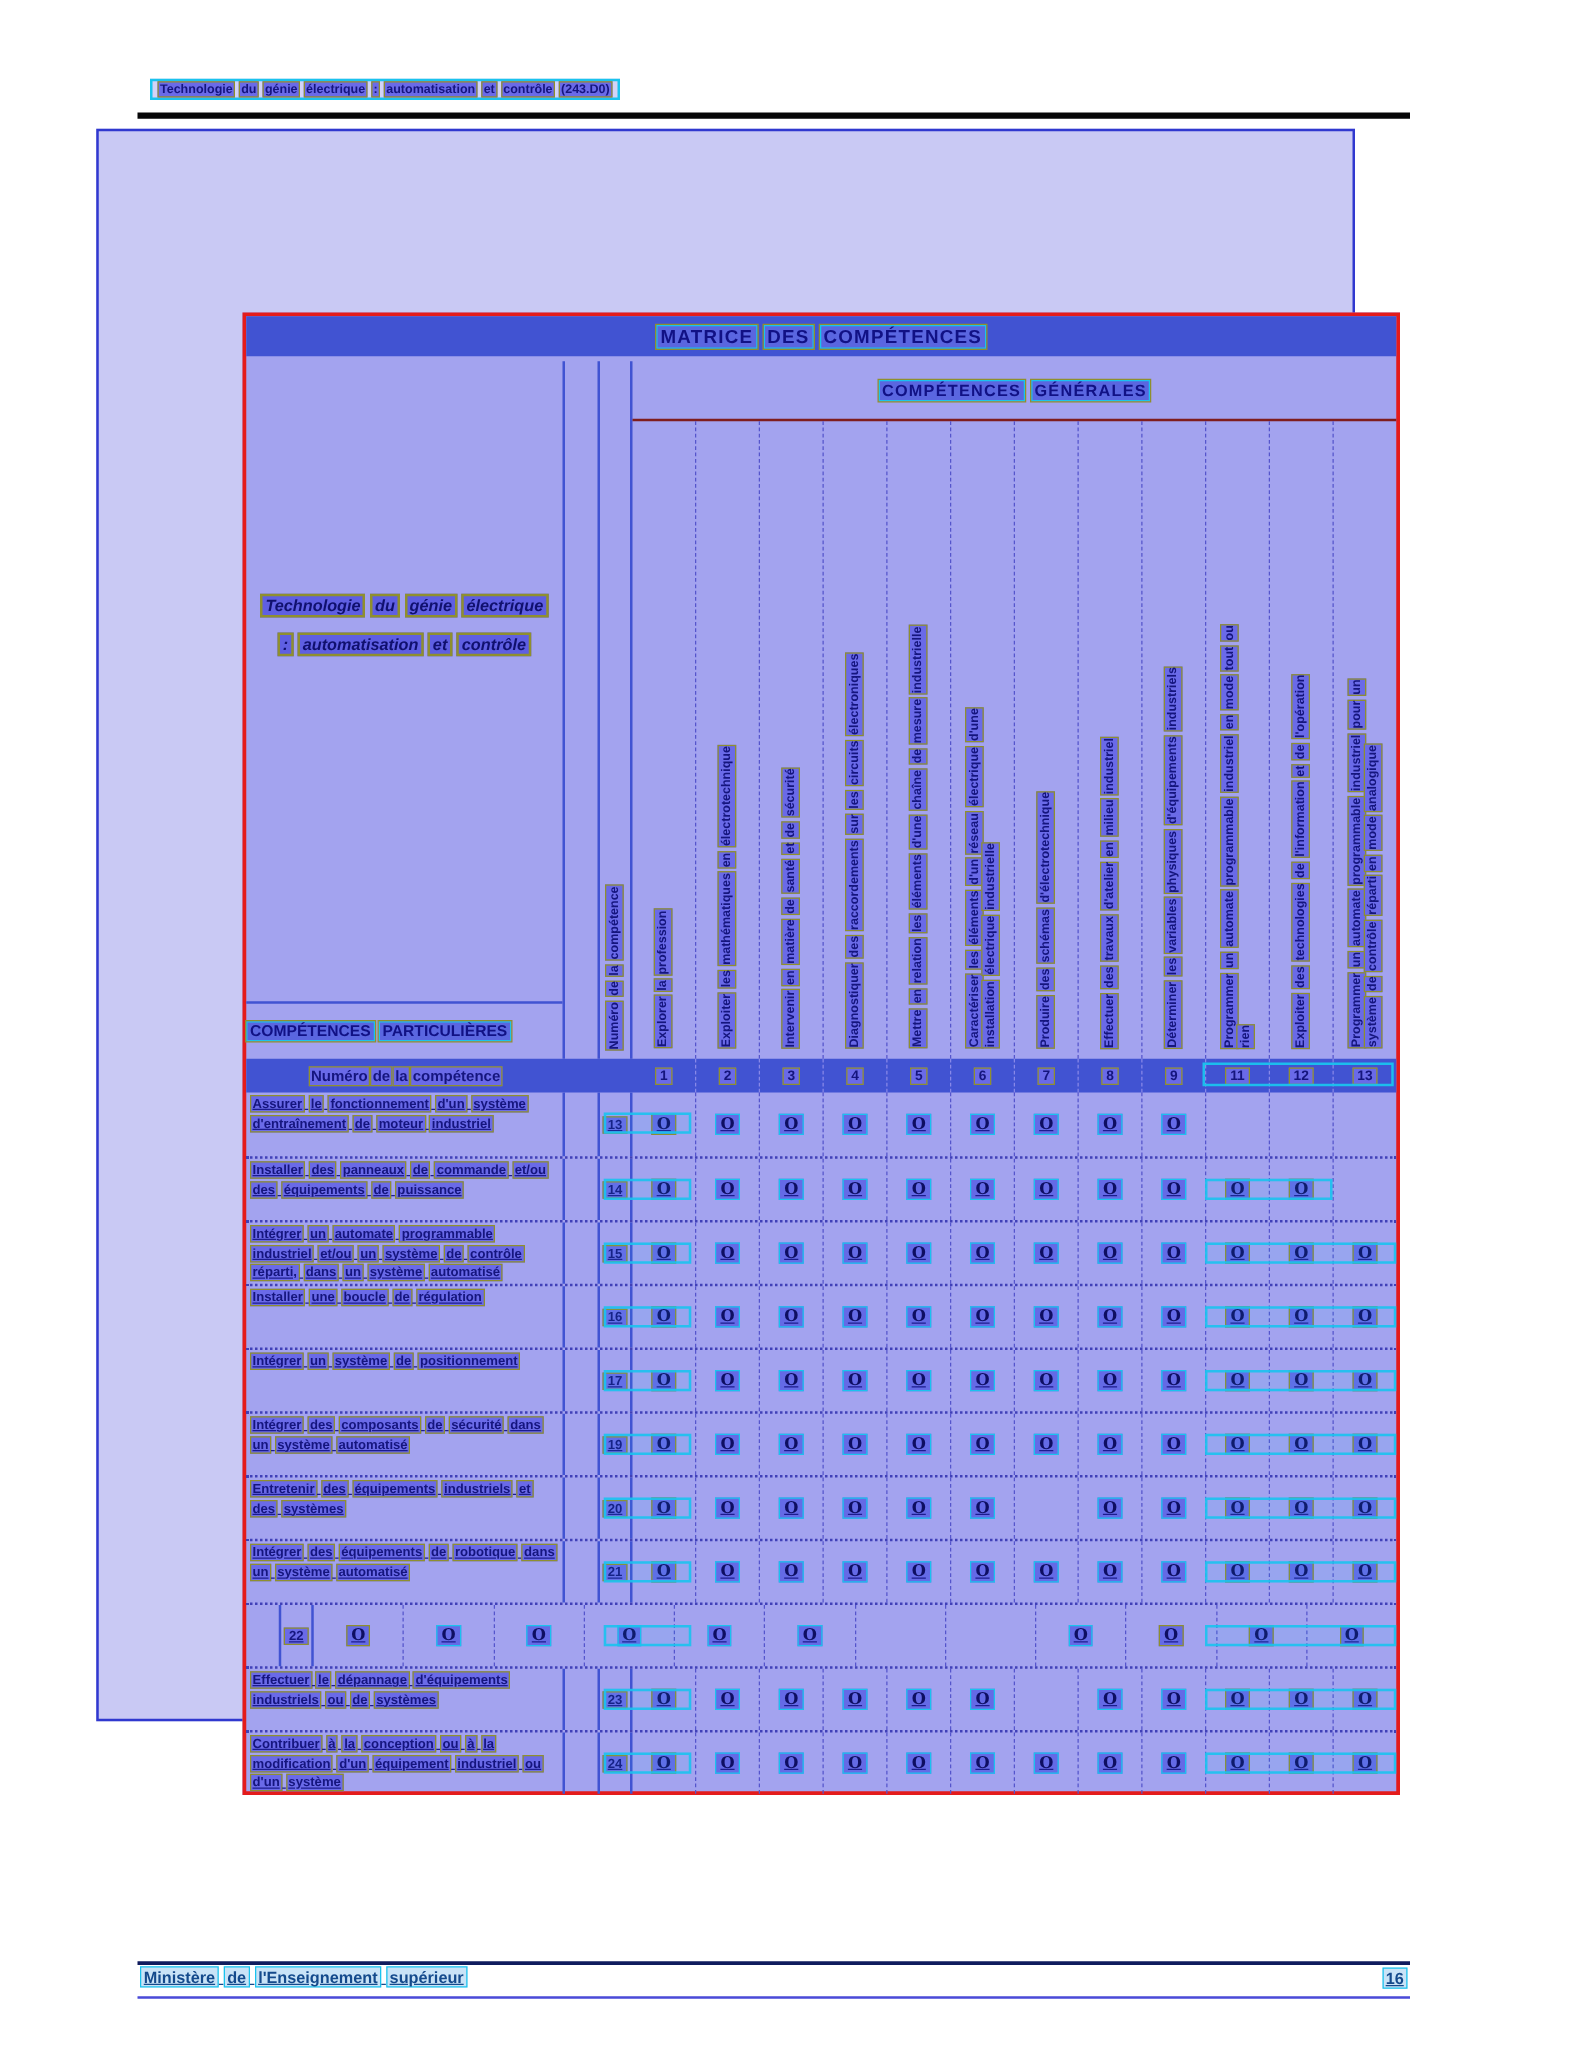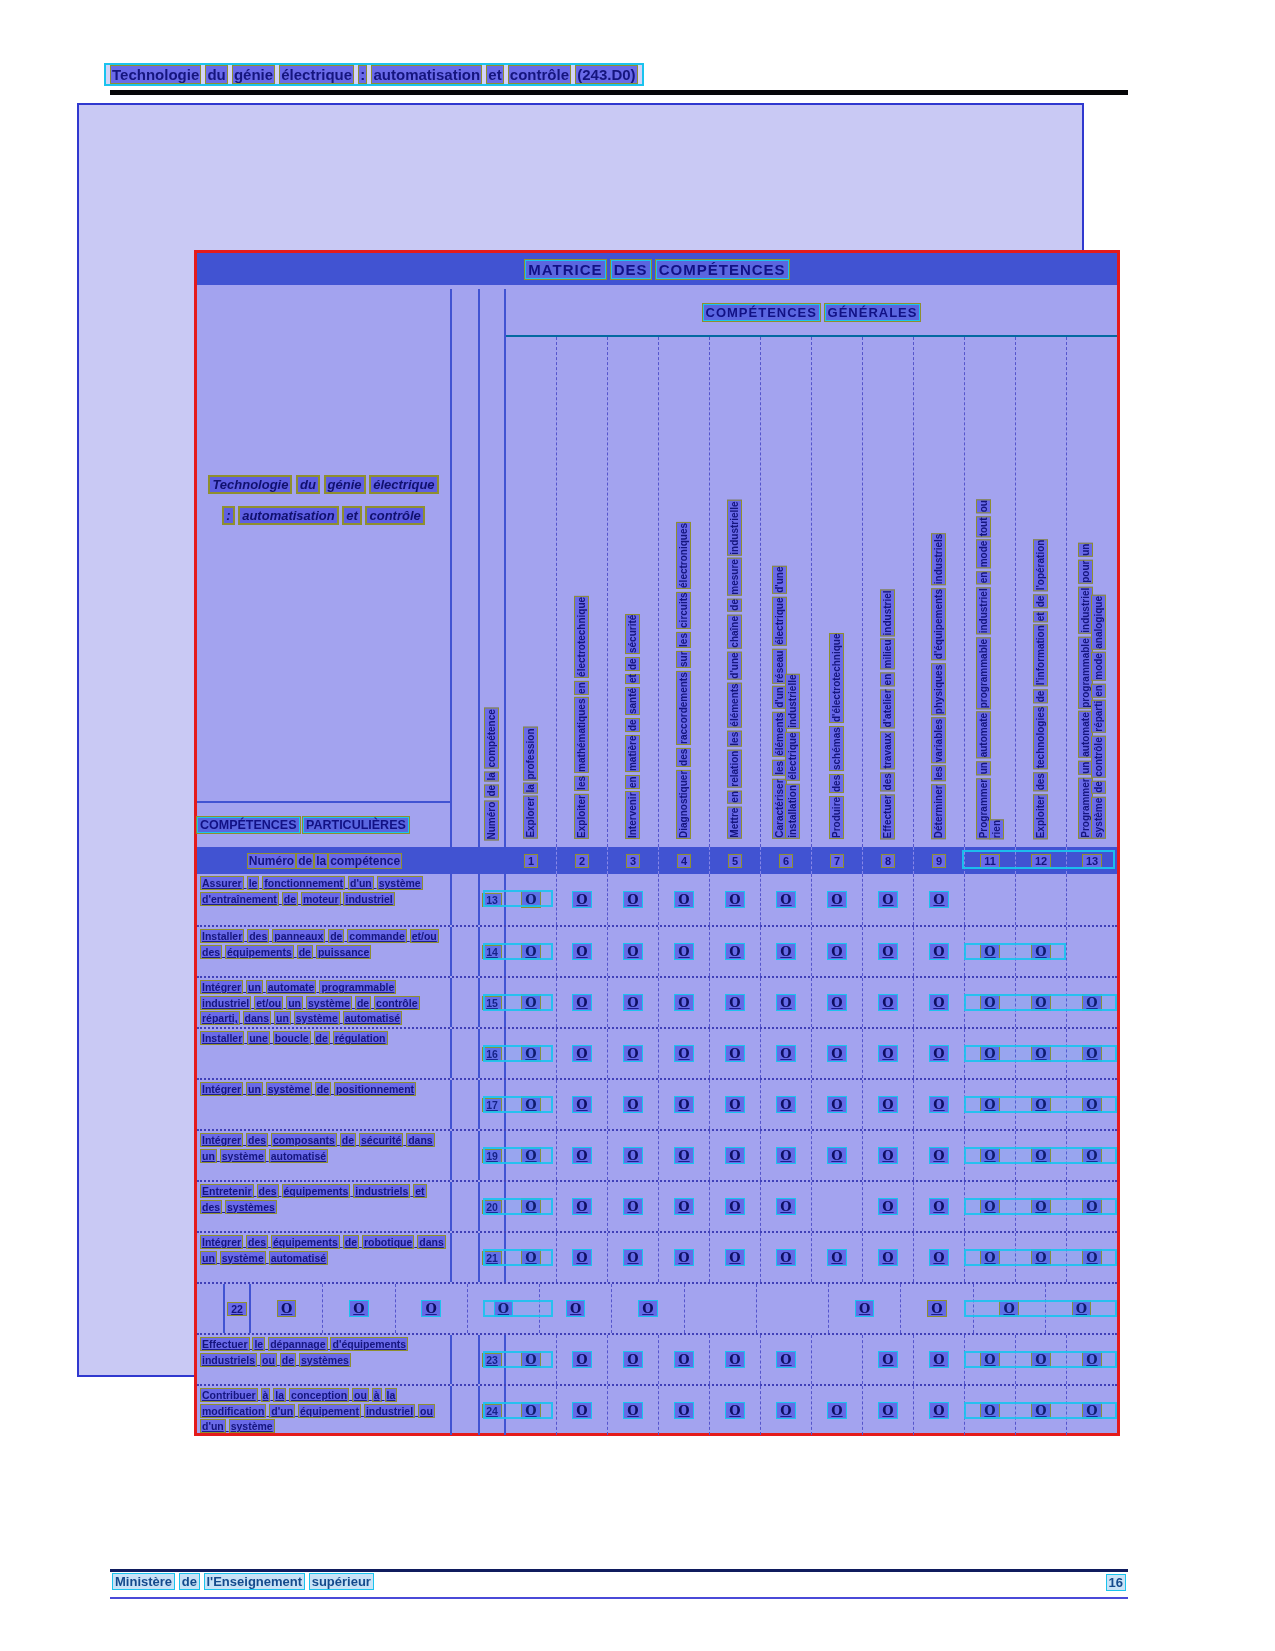--- a/index.html
+++ b/index.html
@@ -10,36 +10,36 @@
   .w{background:#6a6ae8;border:1px solid #8f8f2e;padding:0 1px;color:#15157e;}
   .wc{background:#5a66e0;border:1px solid #1ac3ee;outline:1px solid #8f8f2e;padding:0 2px;color:#111185;}
   .wt{background:#5f5fe2;border:2px solid #8f8f2e;padding:0 2px;color:#10106e;}
   .wf{background:rgba(120,185,235,.40);border:1px solid #1ac3ee;padding:0 2px;color:#144a8c;}
   .nb{background:#6a6ae8;border:1px solid #8f8f2e;padding:0 3px;color:#15157e;font-weight:bold;}
   .mark{font-family:"DejaVu Serif",serif;font-size:13px;font-weight:bold;color:#0e0e62;
         background:#646ae6;border:1px solid #8f8f2e;padding:0 3px;line-height:15px;}
   .mark.cy{border-color:#1ac3ee;}
 
   
-  .doc-header{position:absolute;left:104px;top:63px;font-size:15px;font-weight:bold;}
+  .doc-header{position:absolute;left:120px;top:63px;font-size:10px;font-weight:bold;}
   .hl-band{display:inline-block;border:2px solid #1ac3ee;background:rgba(110,110,230,.30);padding:1px 4px;}
   .rule-black{position:absolute;left:110px;top:90px;width:1018px;height:5px;background:#060608;}
   .panel{position:absolute;left:77px;top:103px;width:1003px;height:1270px;background:#c9c9f4;border:2px solid #3038cf;}
   .matrix{position:absolute;left:115px;top:145px;width:920px;height:1180px;background:#a3a3ef;border:3px solid #e41b1b;}
 
   .mtitle{height:32px;background:#4153d2;display:flex;align-items:center;justify-content:center;
           font-size:15px;font-weight:bold;letter-spacing:1px;}
 
   .mbody{position:absolute;top:36px;left:0;right:0;height:558px;display:flex;}
   .lblock{width:255px;border-right:2px solid #4153d2;position:relative;box-sizing:border-box;}
   .sp-col{width:28px;border-right:2px solid #4153d2;box-sizing:border-box;}
   .ncol{width:26px;border-right:2px solid #4153d2;box-sizing:border-box;
         display:flex;align-items:flex-end;justify-content:center;}
   .gregion{flex:1;position:relative;}
-  .gband{height:46px;border-bottom:2px solid #0369a1;display:flex;align-items:center;justify-content:center;
+  .gband{height:46px;border-bottom:2px solid #7f1d1d;display:flex;align-items:center;justify-content:center;
          font-size:13px;font-weight:bold;letter-spacing:1px;}
   .hcols{position:absolute;top:48px;left:0;right:0;bottom:0;display:flex;}
   .hcol{flex:1;display:flex;align-items:flex-end;justify-content:center;padding-bottom:8px;box-sizing:border-box;}
   .hcol + .hcol{border-left:1px dashed #5555cc;}
   .vwrap{writing-mode:vertical-rl;transform:rotate(180deg);font-size:10px;font-weight:bold;line-height:12px;}
   .vline{margin:0 1px;}
   .ncol .vwrap{margin-bottom:6px;}
 
   .ltitle{position:absolute;top:180px;left:10px;right:10px;text-align:center;
           font-size:13px;line-height:31px;font-weight:bold;font-style:italic;}
@@ -65,21 +65,21 @@
         display:flex;align-items:center;justify-content:center;font-size:10.5px;}
   .rcell{flex:1;display:flex;align-items:center;justify-content:center;}
   .rcell + .rcell{border-left:1px dashed #5555cc;}
   .bar{position:absolute;border:2px solid rgba(26,195,238,.9);background:rgba(26,195,238,.08);
        height:17px;top:16px;z-index:3;pointer-events:none;box-sizing:border-box;}
   .bar.left{left:286px;width:70px;}
   .bar.right{left:767px;}
 
   .frule1{position:absolute;left:110px;top:1569px;width:1018px;height:3px;background:#101c5e;}
   .doc-footer{position:absolute;left:112px;top:1574px;width:1014px;display:flex;justify-content:space-between;
-              font-size:13px;font-weight:bold;color:#144a8c;}
+              font-size:13px;font-weight:bold;color:#144a8c;text-decoration:underline;}
   .frule2{position:absolute;left:110px;top:1597px;width:1018px;height:2px;background:#4a4ad8;}
 </style>
 </head>
 <body>
 
 <div class="page">
 
   <div class="doc-header">
     <span class="hl-band" id="docHeaderTitle"><span class="w">Technologie</span> <span class="w">du</span> <span class="w">génie</span> <span class="w">électrique</span> <span class="w">:</span> <span class="w">automatisation</span> <span class="w">et</span> <span class="w">contrôle</span> <span class="w">(243.D0)</span> </span>
   </div>

